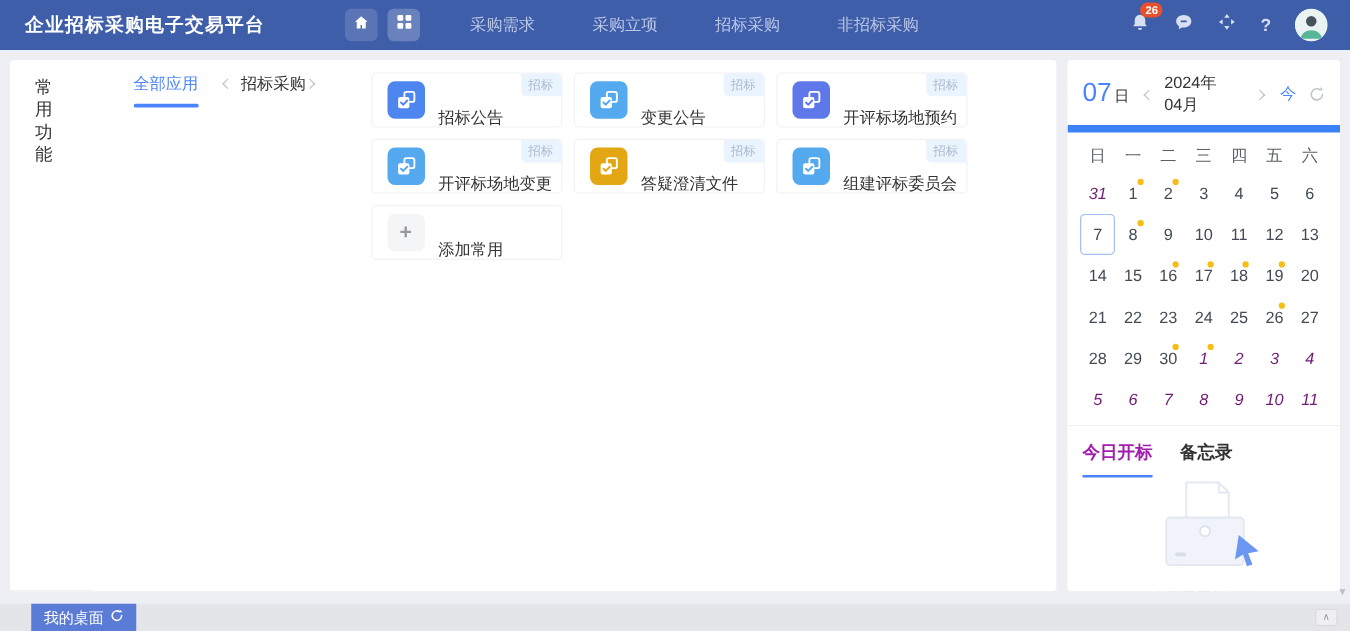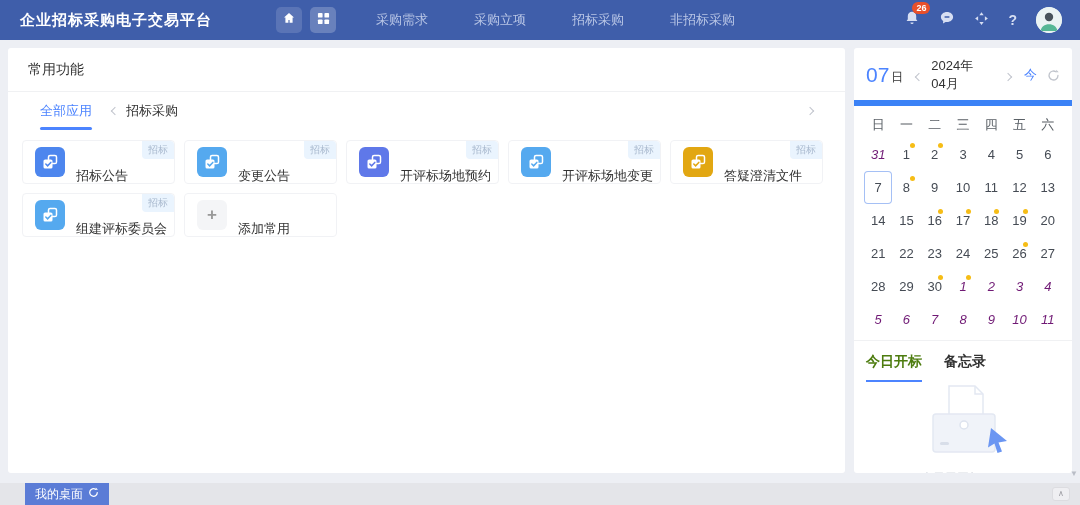--- a/index.html
+++ b/index.html
@@ -19,21 +19,21 @@
   .nav-ico { position:relative; cursor:pointer; display:flex; align-items:center; }
   .badge { position:absolute; top:-8px; left:8px; background:#E8502B; color:#fff; font-size:9px;
     line-height:12px; padding:0 4px; border-radius:8px; font-weight:bold; }
   .help-q { color:#D7DFF3; font-size:14px; font-weight:bold; }
   .avatar { width:26px; height:26px; border-radius:50%; background:#EAF3F3; overflow:hidden;
     display:flex; align-items:flex-end; justify-content:center; cursor:pointer; }
 
   
   .content { display:flex; gap:9px; padding:8px 8px 0; height:433px; }
   .panel { background:#fff; border-radius:3px; }
-  .main-panel { flex:1; display:flex; flex-direction:column; overflow:hidden; }
+  .main-panel { flex:1; display:flex; flex-direction:row; overflow:hidden; }
   .panel-head { padding:13px 20px 12px; font-size:14px; color:#333; border-bottom:1px solid #F0F1F3; }
   .tab-row { display:flex; align-items:center; padding:0 32px; height:38px; font-size:13px; flex-shrink:0; }
   .tab-active { color:#4C84FF; position:relative; height:38px; display:flex; align-items:center; cursor:pointer; }
   .tab-active::after { content:''; position:absolute; left:0; right:0; bottom:0; height:3px;
     background:#4C84FF; border-radius:2px; }
   .crumb { display:flex; align-items:center; gap:8px; margin-left:20px; color:#333; cursor:pointer; }
   .spacer { flex:1; }
   .chev { display:inline-block; width:6px; height:6px; border-right:1.5px solid #C0C4CC;
     border-bottom:1.5px solid #C0C4CC; }
   .chev.left  { transform:rotate(135deg); }
@@ -61,21 +61,21 @@
   .cal-cell { height:33px; display:flex; align-items:center; justify-content:center; font-size:13px;
     color:#454B54; position:relative; cursor:pointer; }
   .cal-cell.weekday { color:#5A6066; cursor:default; height:26px; }
   .cal-cell.muted { color:#701a75;font-style:italic; }
   .cal-cell.dot::after { content:''; position:absolute; width:5px; height:5px; border-radius:50%;
     background:#F6BD16; top:5px; right:6px; }
   .cal-cell.selected { box-shadow:inset 0 0 0 1px #A5C0F5; border-radius:4px; background:#fff; }
   .side-divider { height:1px; background:#F0F1F3; margin-top:4px; flex-shrink:0; }
   .side-tabs { display:flex; gap:22px; padding:0 12px; font-size:14px; font-weight:bold; flex-shrink:0; }
   .side-tab { color:#333; padding:12px 0 9px; cursor:pointer; }
-  .side-tab.active { color:#4d7c0f; border-bottom:2px solid #4C84FF; }
+  .side-tab.active { color:#a21caf; border-bottom:2px solid #4C84FF; }
   .empty { flex:1; display:flex; flex-direction:column; align-items:center; justify-content:center;
     gap:10px; padding-bottom:14px; }
   .empty-text { font-size:12px; color:#B7BDC8; }
 
   
   .bottombar { position:absolute; left:0; right:0; bottom:0; height:22px; background:#E4E5E9;
     display:flex; align-items:center; }
   .desk-tab { height:22px; background:#5B7CD6; color:#fff; font-size:12px; display:flex;
     align-items:center; gap:5px; padding:0 10px; cursor:pointer;margin-left:25px; }
   .collapse-btn { margin-left:auto; margin-right:10px; width:18px; height:14px; background:#EFEFF2;

